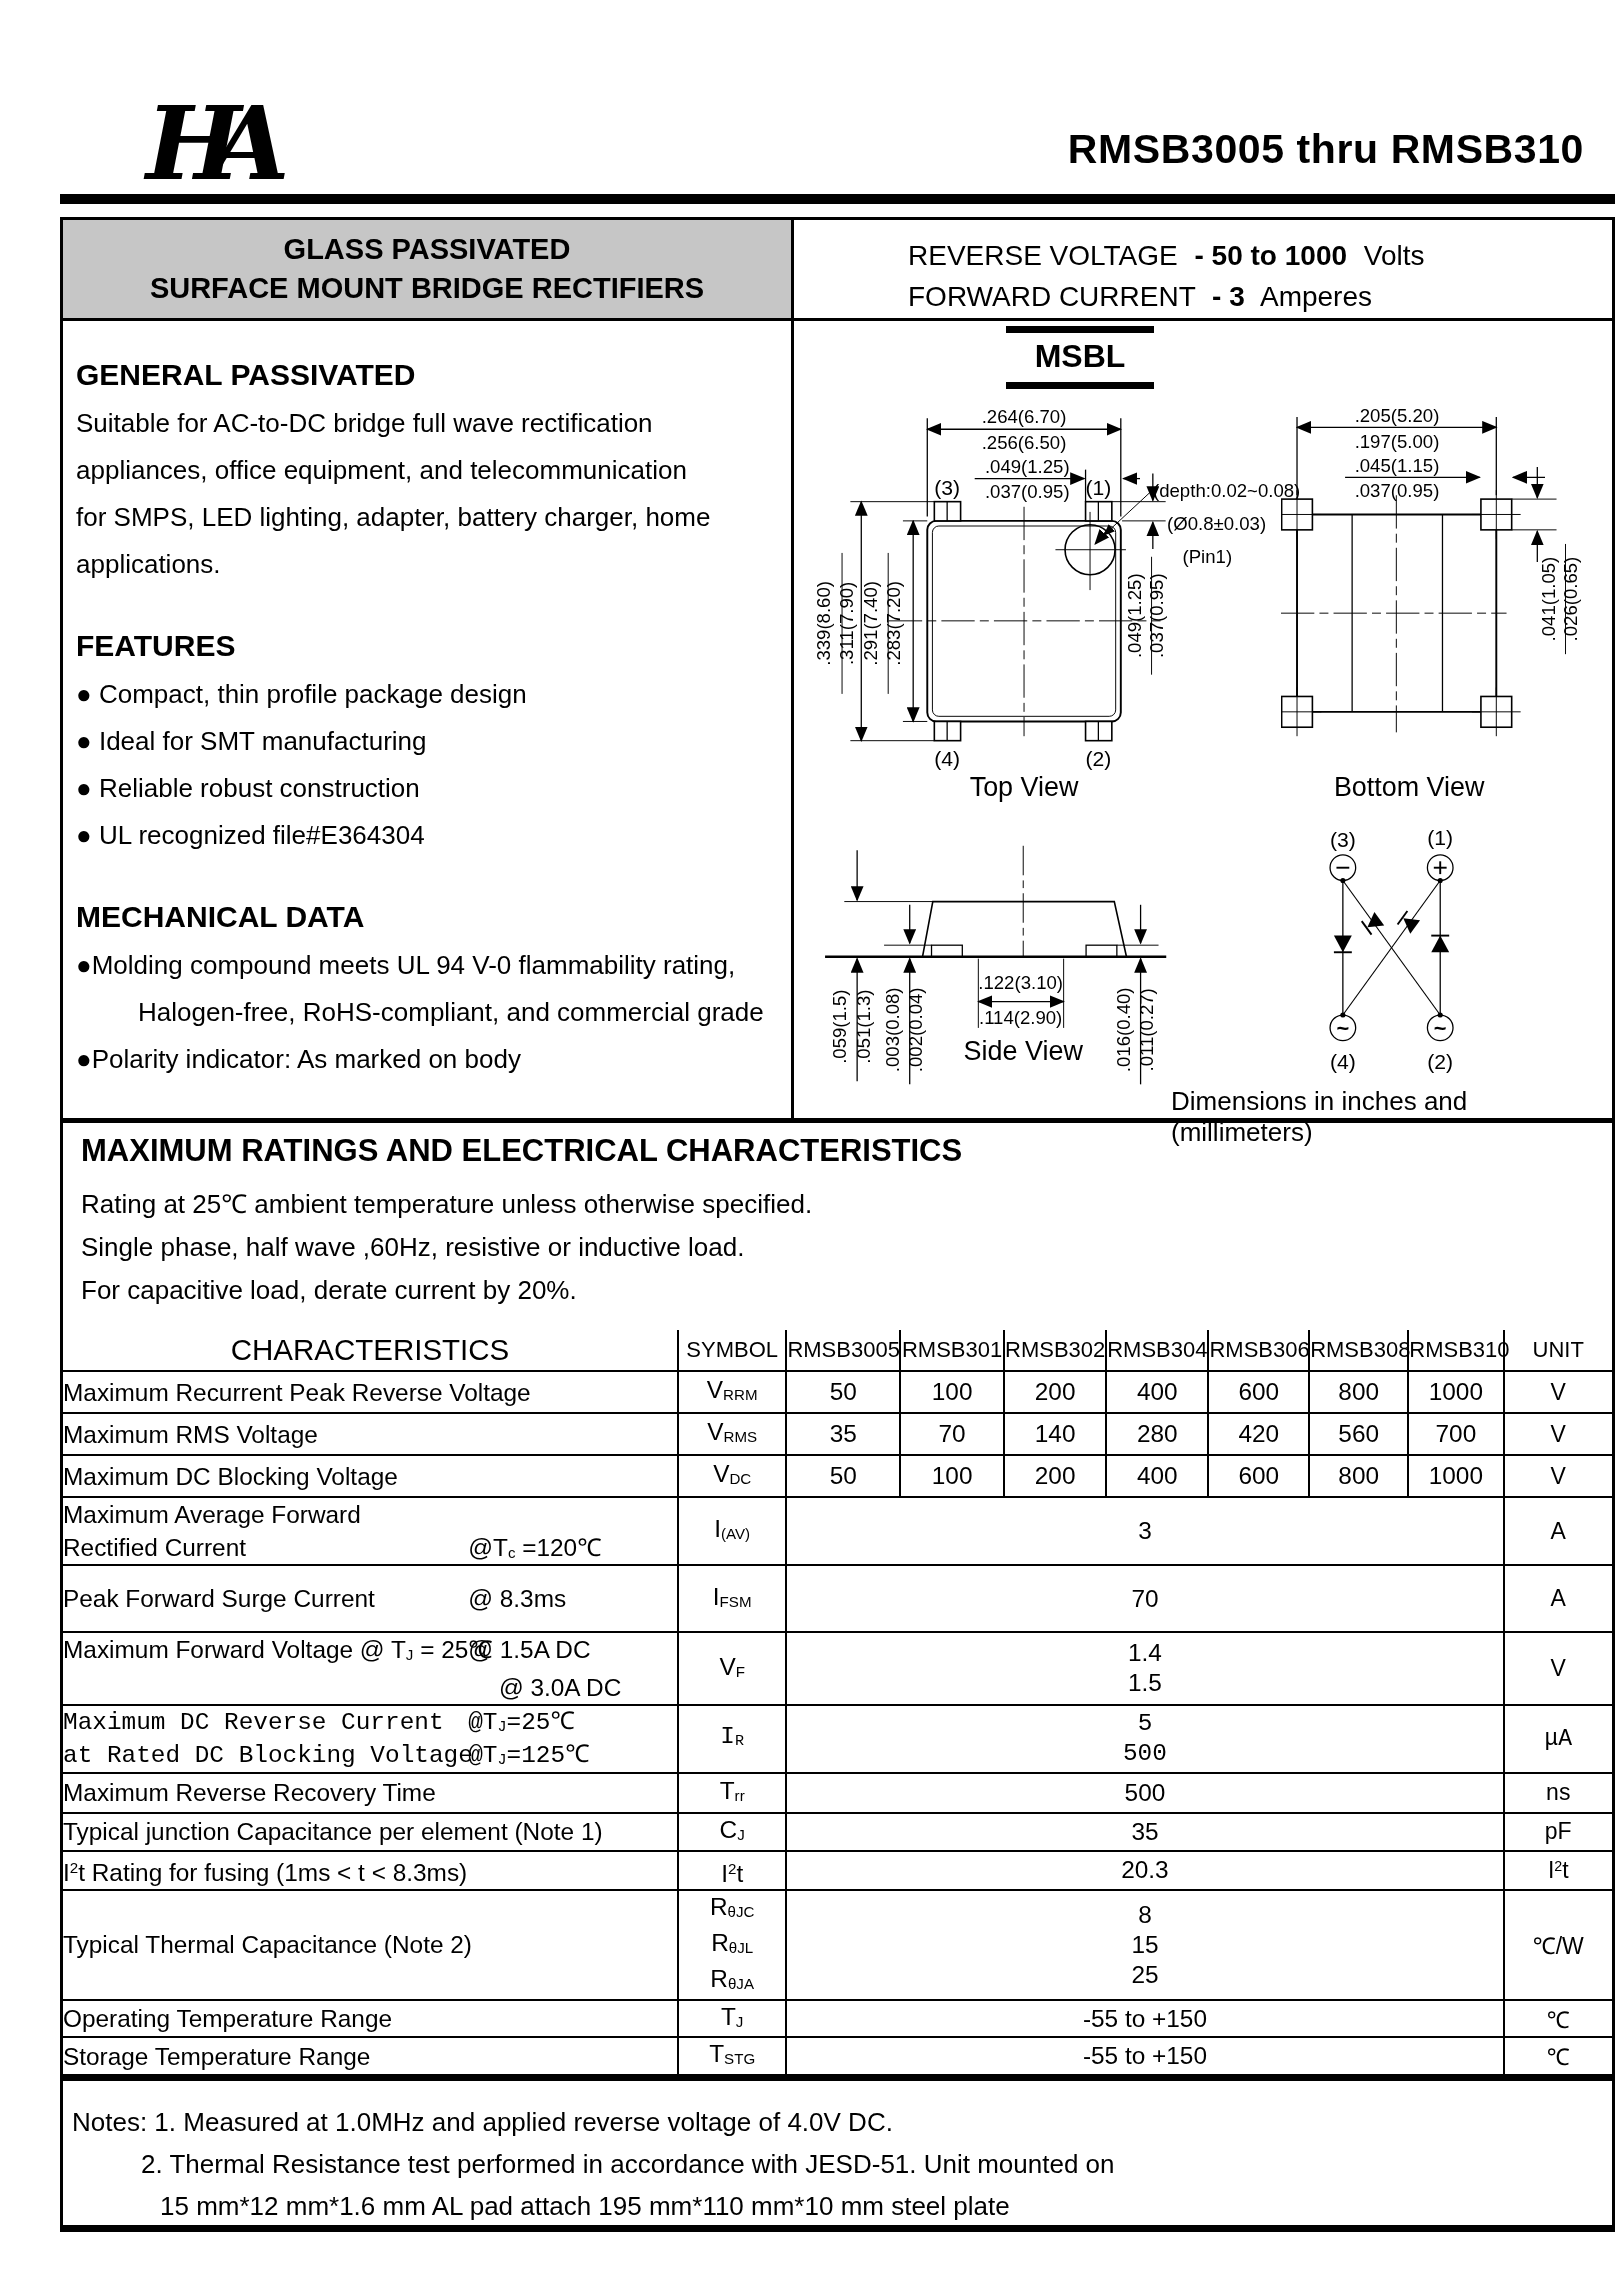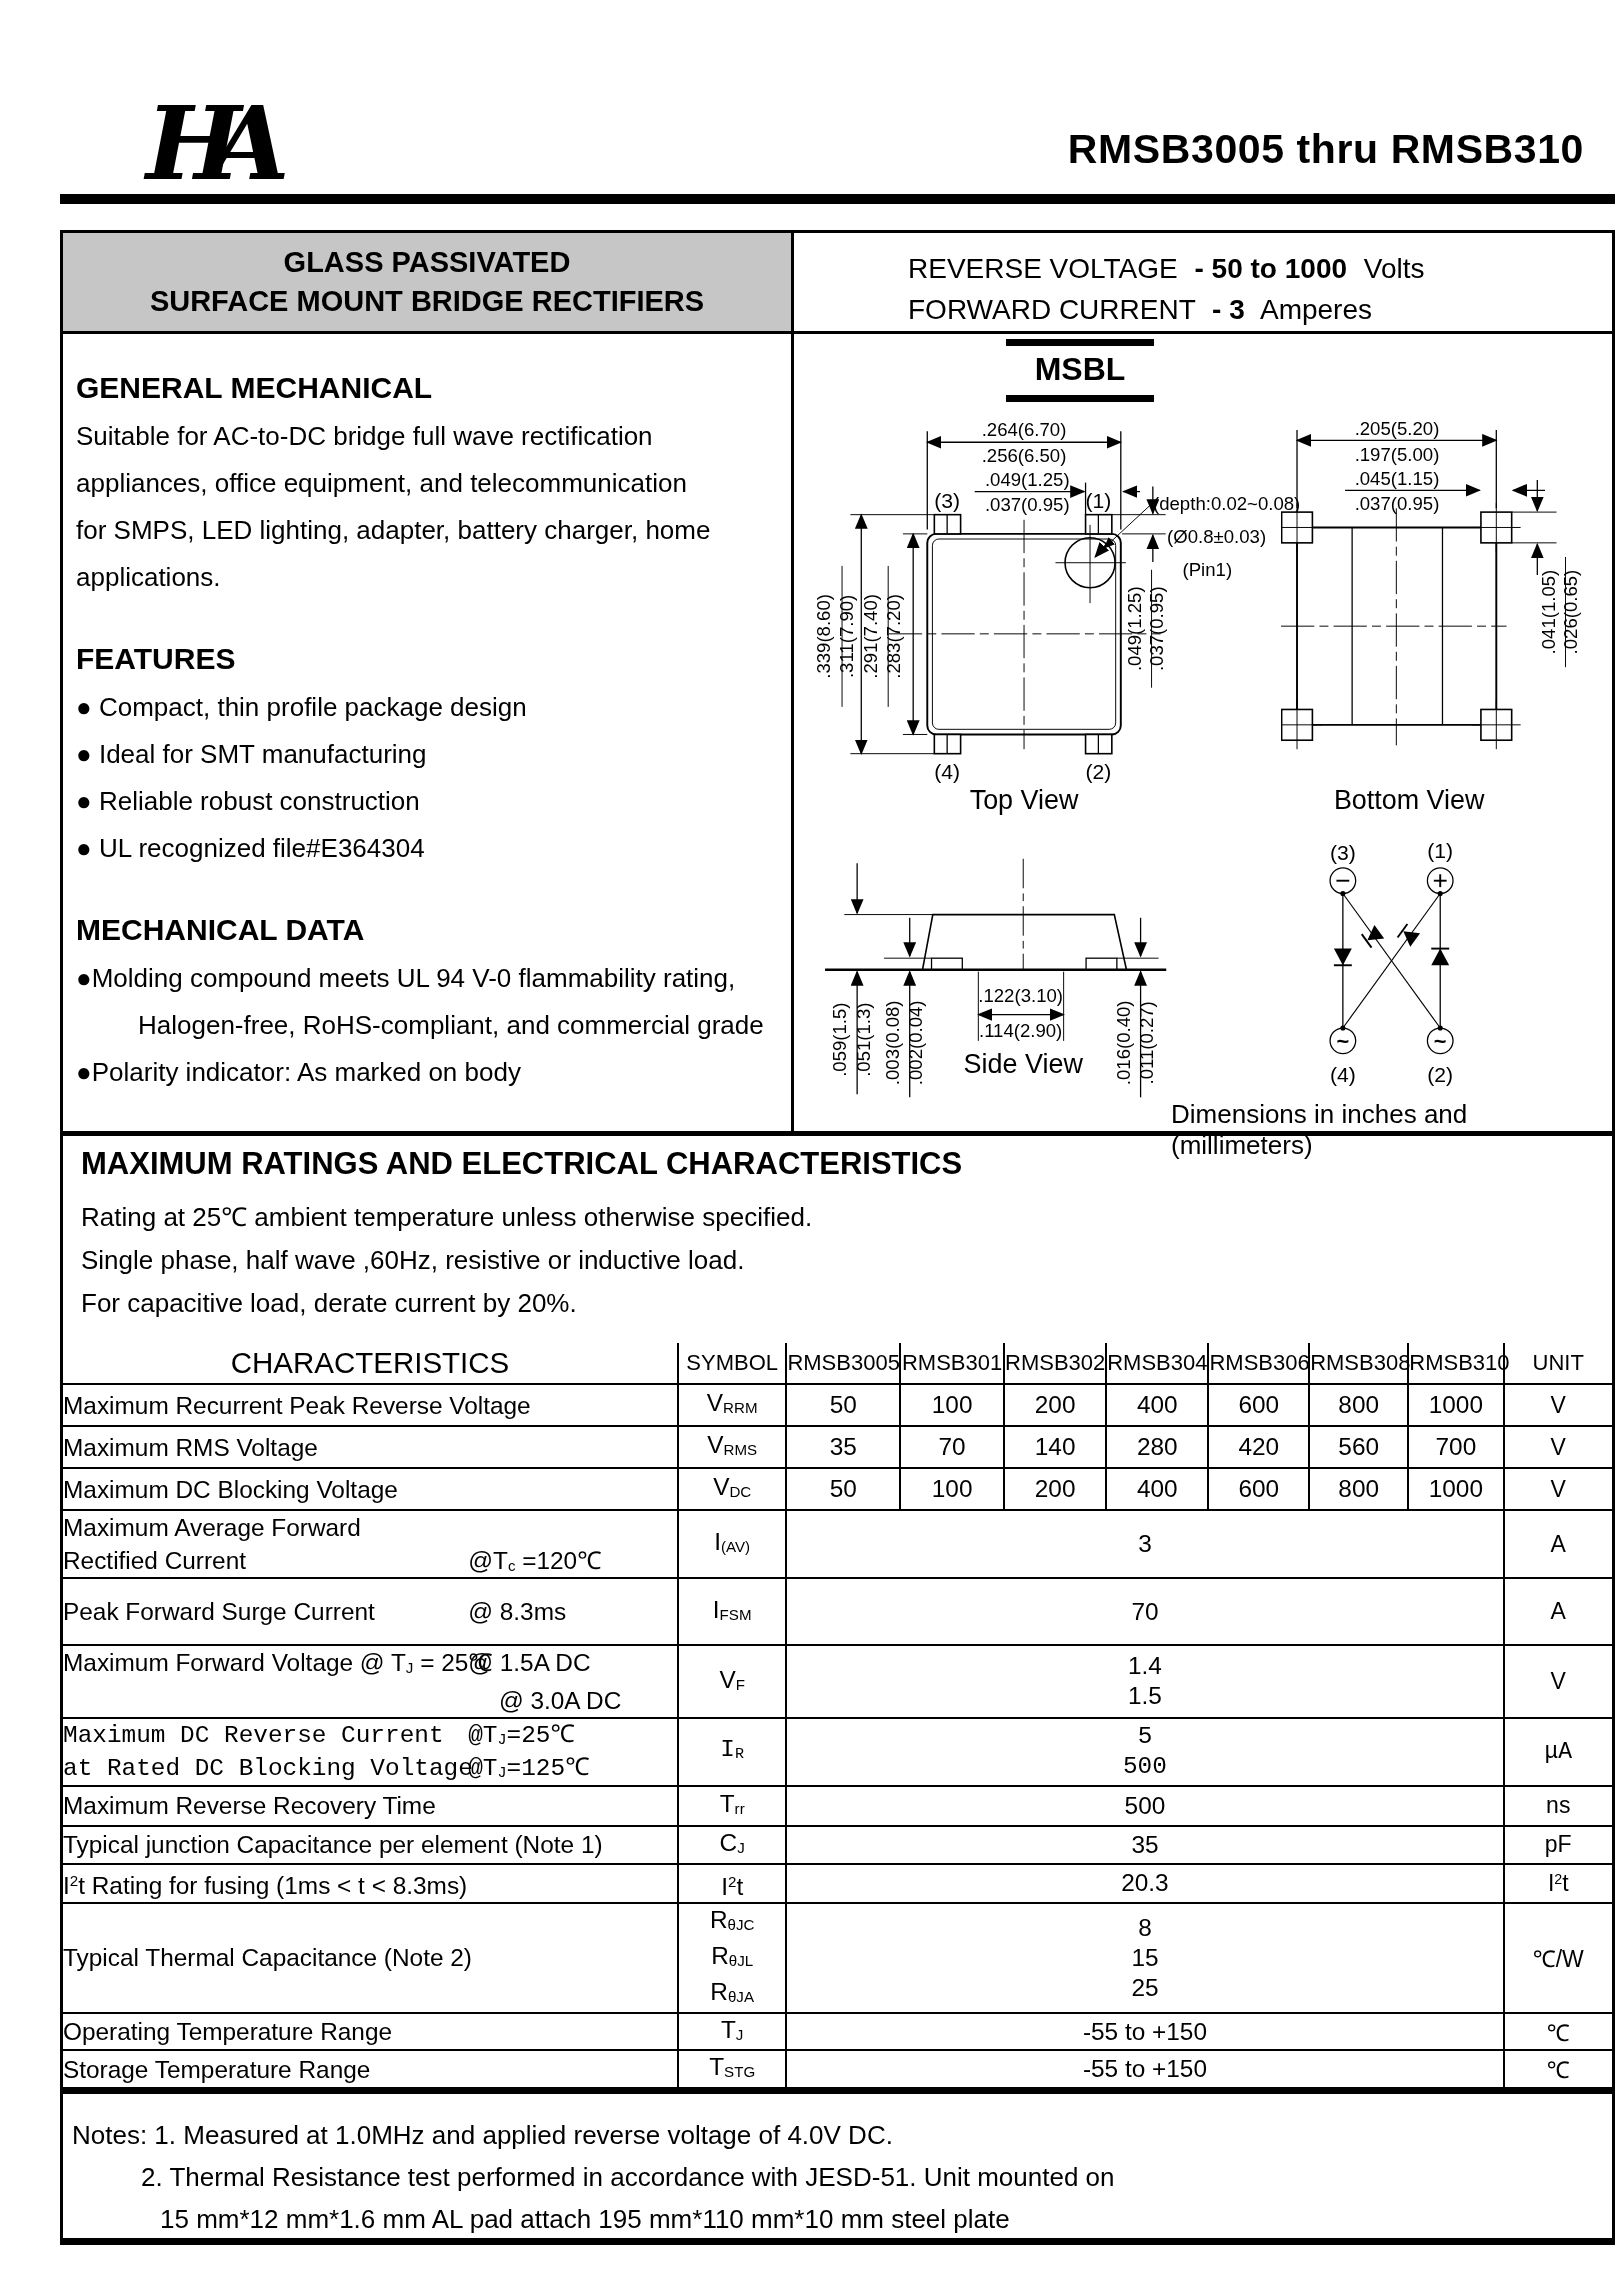--- a/index.html
+++ b/index.html
@@ -4,21 +4,21 @@
 <style>
   html,body{margin:0;padding:0;background:#fff;}
   .page{position:relative;width:1622px;height:2295px;background:#fff;color:#000;
         font-family:"Liberation Sans",sans-serif;overflow:hidden;}
   
   .logo{position:absolute;left:146px;top:93px;font-family:"DejaVu Serif",serif;
         font-style:italic;font-weight:700;font-size:101px;line-height:1;letter-spacing:-0.30em;padding-right:38px;}
   .doc-title{position:absolute;right:38px;top:126px;font-size:41px;font-weight:700;letter-spacing:0.6px;}
   .header-rule{position:absolute;left:60px;top:194px;width:1555px;height:10.3px;background:#000;}
   
-  .main-box{position:absolute;left:60px;top:230px;width:1555px;height:2015px;box-sizing:border-box;
+  .main-box{position:absolute;left:60px;top:217px;width:1555px;height:2015px;box-sizing:border-box;
             border:3.2px solid #000;border-bottom:7px solid #000;overflow:hidden;}
   .row{display:grid;grid-template-columns:731px 1fr;}
   .cell-glass{box-sizing:border-box;height:101px;background:#c6c6c6;border-right:3.2px solid #000;
               border-bottom:3.2px solid #000;text-align:center;padding-top:10.3px;}
   .cell-glass div{font-size:29px;font-weight:700;line-height:39px;}
   .cell-ratings{box-sizing:border-box;height:101px;border-bottom:3.2px solid #000;padding:15.4px 0 0 114px;}
   .rt-line{font-size:28px;line-height:41px;white-space:nowrap;}
   .rt-line .b{font-weight:700;margin:0 9px;}
   .row-mid{height:797px;}
   .cell-left{box-sizing:border-box;border-right:3.2px solid #000;padding:37px 16.7px 0 13px;font-size:26px;}
@@ -96,21 +96,21 @@
         <div class="rt-line">
           <span>FORWARD CURRENT</span>
           <span class="b">- 3</span>
           <span>Amperes</span>
         </div>
       </div>
     </div>
 
     <div class="row row-mid">
       <div class="cell-left">
-        <h2>GENERAL MECHANICAL</h2>
+        <h2>GENERAL PASSIVATED</h2>
         <p>Suitable for AC-to-DC bridge full wave rectification</p>
         <p>appliances, office equipment, and telecommunication</p>
         <p>for SMPS, LED lighting, adapter, battery charger, home</p>
         <p>applications.</p>
         <div class="gap"></div>
         <h2>FEATURES</h2>
         <p>● Compact, thin profile package design</p>
         <p>● Ideal for SMT manufacturing</p>
         <p>● Reliable robust construction</p>
         <p>● UL recognized file#E364304</p>

